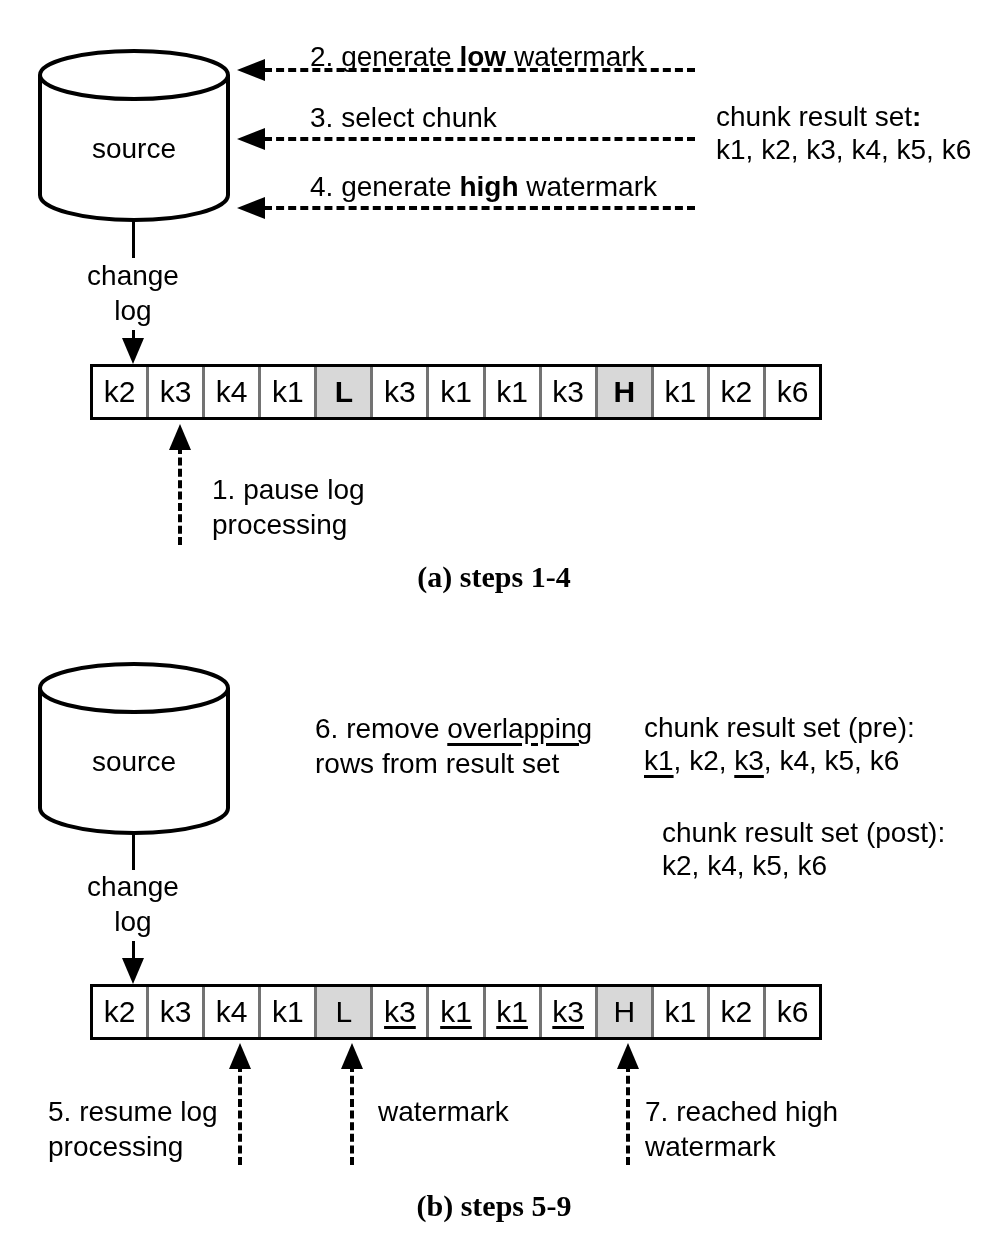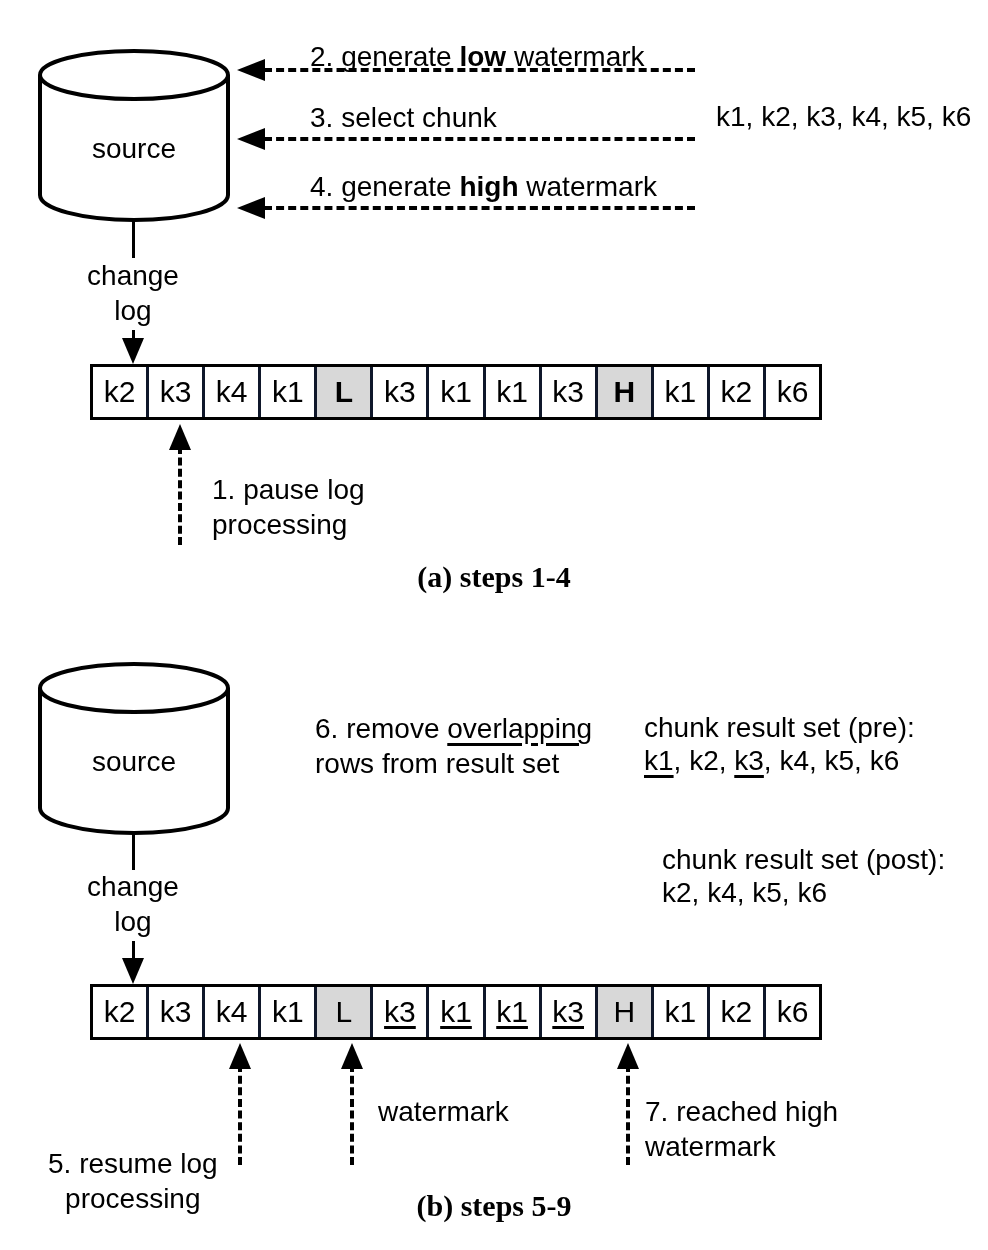--- a/index.html
+++ b/index.html
@@ -25,21 +25,21 @@
 
   
   .arrow-left  { width:0; height:0; border-top:11px solid transparent; border-bottom:11px solid transparent; border-right:28px solid #000; }
   .arrow-down  { width:0; height:0; border-left:11px solid transparent; border-right:11px solid transparent; border-top:26px solid #000; }
   .arrow-up    { width:0; height:0; border-left:11px solid transparent; border-right:11px solid transparent; border-bottom:26px solid #000; }
 
   
   .logrow { display:flex; border:3px solid #000; background:#fff; }
   .cell {
     flex:1; display:flex; align-items:center; justify-content:center;
-    font-size:30px; background:#fff; border-right:3px solid #0f172a;
+    font-size:30px; background:#fff; border-right:3px solid #737373;
   }
   .cell:last-child { border-right:none; }
   .cell.shaded { background:var(--cell-fill, #d8d8d8); }
   .cell .seg-u { text-underline-offset:4px; }
 
   .caption {
     width:988px; text-align:center;
     font-family:"Liberation Serif", serif; font-weight:bold; font-size:30px;
   }
   .cyl-label { font-size:28px; }
@@ -61,20 +61,21 @@
 
   <div class="abs label" style="left:310px; top:101px;"><span>3. select chunk</span></div>
   <div class="abs arrow-left" style="left:237px; top:128px;"></div>
   <div class="abs hdash" style="left:264px; top:137px; width:431px;"></div>
 
   <div class="abs label" style="left:310px; top:170px;"><span>4. generate </span><span class="seg-b">high</span><span> watermark</span></div>
   <div class="abs arrow-left" style="left:237px; top:197px;"></div>
   <div class="abs hdash" style="left:264px; top:206px; width:431px;"></div>
 
   <div class="abs" style="left:716px; top:100px;">
+    <div class="label" style="line-height:33px;"><span>chunk result set</span><span class="seg-b">:</span></div>
     <div class="label" style="line-height:33px;"><span>k1, k2, k3, k4, k5, k6</span></div>
   </div>
 
   <div class="abs vline" style="left:132px; top:218px; height:40px;"></div>
   <div class="abs label lh35 center" style="left:66px; top:258px; width:134px;">
     <div>change</div>
     <div>log</div>
   </div>
   <div class="abs vline" style="left:132px; top:330px; height:16px;"></div>
   <div class="abs arrow-down" style="left:122px; top:338px;"></div>
@@ -139,21 +140,21 @@
   <div class="abs label lh35" style="left:315px; top:711px;">
     <div><span>6. remove </span><span class="seg-u">overlapping</span></div>
     <div><span>rows from result set</span></div>
   </div>
 
   <div class="abs" style="left:644px; top:711px;">
     <div class="label" style="line-height:33px;"><span>chunk result set (pre):</span></div>
     <div class="label" style="line-height:33px;"><span class="seg-u">k1</span><span>, k2, </span><span class="seg-u">k3</span><span>, k4, k5, k6</span></div>
   </div>
 
-  <div class="abs" style="left:662px; top:843px;">
+  <div class="abs" style="left:662px; top:816px;">
     <div class="label" style="line-height:33px;"><span>chunk result set (post):</span></div>
     <div class="label" style="line-height:33px;"><span>k2, k4, k5, k6</span></div>
   </div>
 
   <div class="abs vline" style="left:132px; top:832px; height:38px;"></div>
   <div class="abs label lh35 center" style="left:66px; top:869px; width:134px;">
     <div>change</div>
     <div>log</div>
   </div>
   <div class="abs vline" style="left:132px; top:941px; height:17px;"></div>
@@ -203,21 +204,21 @@
 
   <div class="abs arrow-up" style="left:229px; top:1043px;"></div>
   <div class="abs vdash" style="left:238px; top:1064px; height:101px;"></div>
 
   <div class="abs arrow-up" style="left:341px; top:1043px;"></div>
   <div class="abs vdash" style="left:350px; top:1064px; height:101px;"></div>
 
   <div class="abs arrow-up" style="left:617px; top:1043px;"></div>
   <div class="abs vdash" style="left:626px; top:1064px; height:101px;"></div>
 
-  <div class="abs label lh35" style="left:48px; top:1146px;text-align:center;">
+  <div class="abs label lh35" style="left:48px; top:1094px;">
     <div>5. resume log</div>
     <div>processing</div>
   </div>
   <div class="abs label lh35" style="left:378px; top:1094px;">
     <div>watermark</div>
   </div>
   <div class="abs label lh35" style="left:645px; top:1094px;">
     <div>7. reached high</div>
     <div>watermark</div>
   </div>

